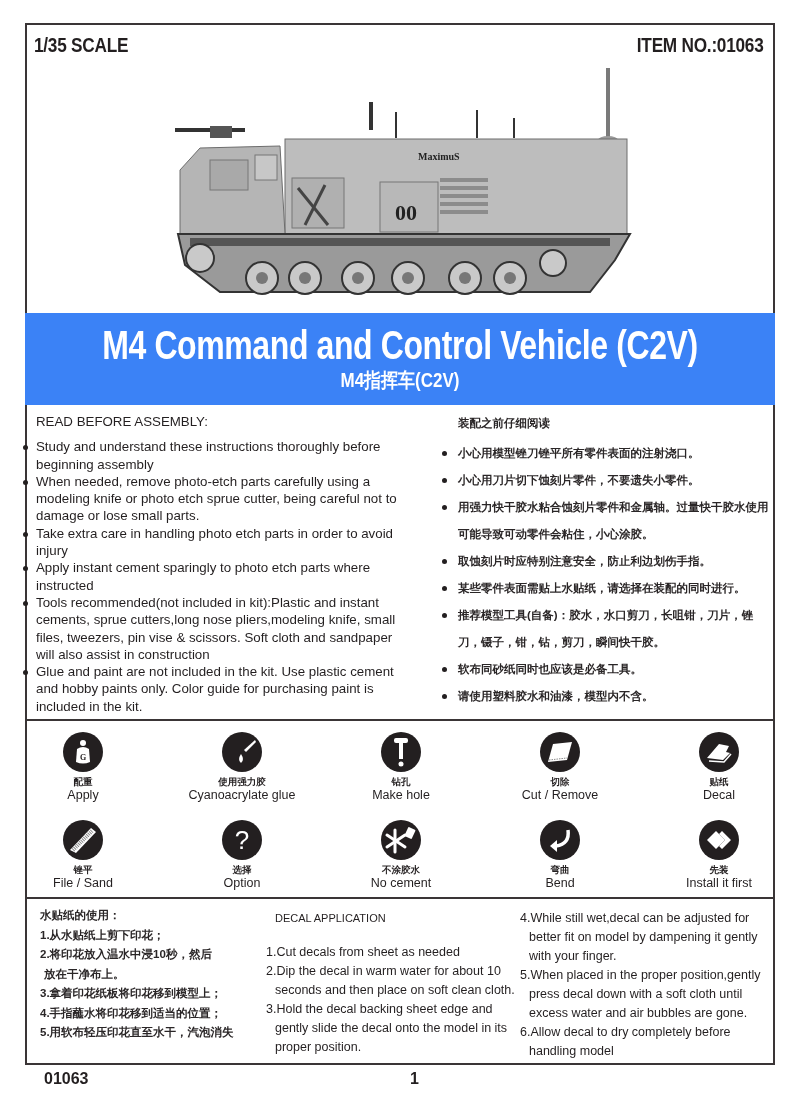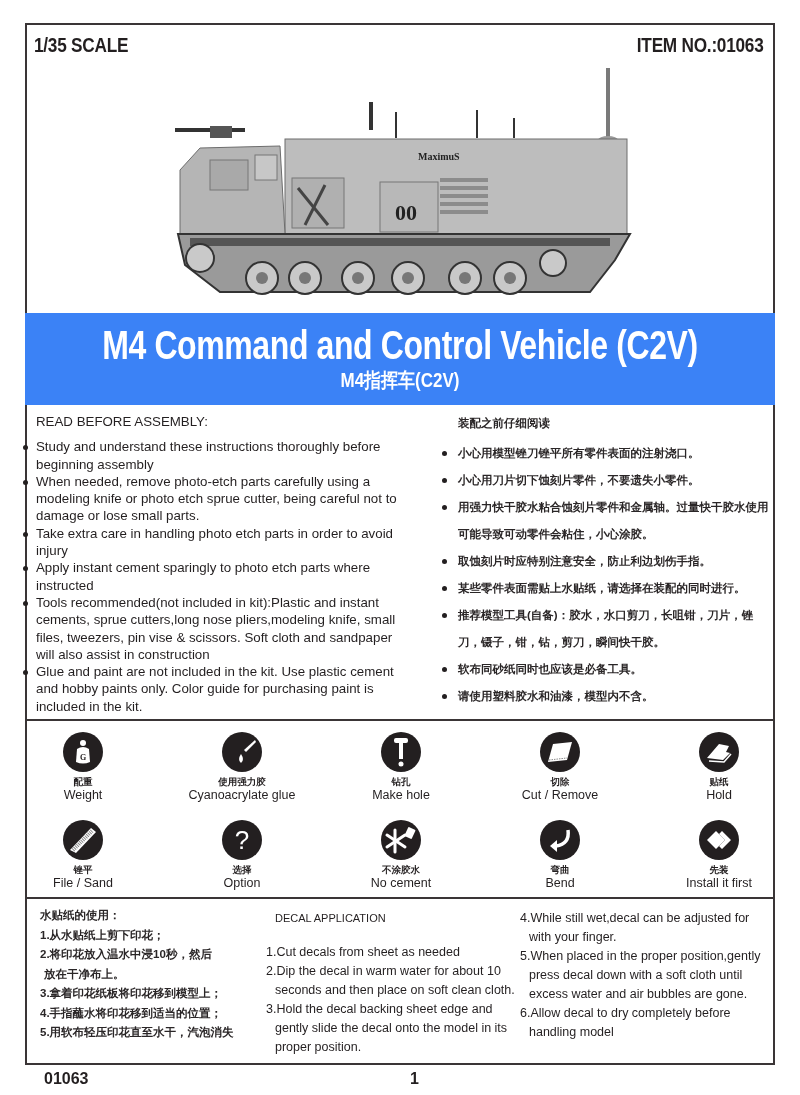--- a/index.html
+++ b/index.html
@@ -153,21 +153,21 @@
 
   <div class="icon-cell" style="left:-12px; top:10px;">
     <div class="icon-circle">
       <svg viewBox="0 0 40 40">
           <circle cx="20" cy="11" r="3" fill="#fff"></circle>
           <path d="M14 17 Q20 13 26 17 L27 30 Q20 33 13 30 Z" fill="#fff"></path>
           <text x="20" y="28" text-anchor="middle" font-family="Liberation Serif, serif" font-weight="bold" font-size="8" fill="#231f20">G</text>
         </svg>
     </div>
     <div class="icon-cn">配重</div>
-    <div class="icon-en">Weight</div>
+    <div class="icon-en">Apply</div>
   </div>
   <div class="icon-cell" style="left:147px; top:10px;">
     <div class="icon-circle">
       <svg viewBox="0 0 40 40">
           <path d="M22 18 L33 8 L34 10 L24 20 Z" fill="#fff"></path>
           <path d="M19 22 Q15 28 19 31 Q23 28 19 22 Z" fill="#fff"></path>
         </svg>
     </div>
     <div class="icon-cn">使用强力胶</div>
     <div class="icon-en">Cyanoacrylate glue</div>
@@ -194,21 +194,21 @@
     <div class="icon-en">Cut / Remove</div>
   </div>
   <div class="icon-cell" style="left:624px; top:10px;">
     <div class="icon-circle">
       <svg viewBox="0 0 40 40">
           <path d="M8 26 L20 12 L30 14 L27 20 L31 21 L24 28 Z" fill="#fff"></path>
           <path d="M10 29 L25 30 L32 22" stroke="#fff" stroke-width="1.5" fill="none"></path>
         </svg>
     </div>
     <div class="icon-cn">贴纸</div>
-    <div class="icon-en">Hold</div>
+    <div class="icon-en">Decal</div>
   </div>
 
   <div class="icon-cell" style="left:-12px; top:98px;">
     <div class="icon-circle">
       <svg viewBox="0 0 40 40">
           <path d="M7 30 L28 8 L33 12 L13 33 Z" fill="#fff"></path>
           <path d="M10 30 L29 11" stroke="#888" stroke-width="4" stroke-dasharray="1 1"></path>
         </svg>
     </div>
     <div class="icon-cn">锉平</div>
@@ -276,20 +276,21 @@
   <div>1.Cut decals from sheet as needed</div>
   <div>2.Dip the decal in warm water for about 10</div>
   <div class="indent">seconds and then place on soft clean cloth.</div>
   <div>3.Hold the decal backing sheet edge and</div>
   <div class="indent">gently slide the decal onto the model in its</div>
   <div class="indent">proper position.</div>
 </div>
 
 <div class="decal-en2">
   <div>4.While still wet,decal can be adjusted for</div>
+  <div class="indent">better fit on model by dampening it gently</div>
   <div class="indent">with your finger.</div>
   <div>5.When placed in the proper position,gently</div>
   <div class="indent">press decal down with a soft cloth until</div>
   <div class="indent">excess water and air bubbles are gone.</div>
   <div>6.Allow decal to dry completely before</div>
   <div class="indent">handling model</div>
 </div>
 
 <div class="foot-left">01063</div>
 <div class="foot-center">1</div>

